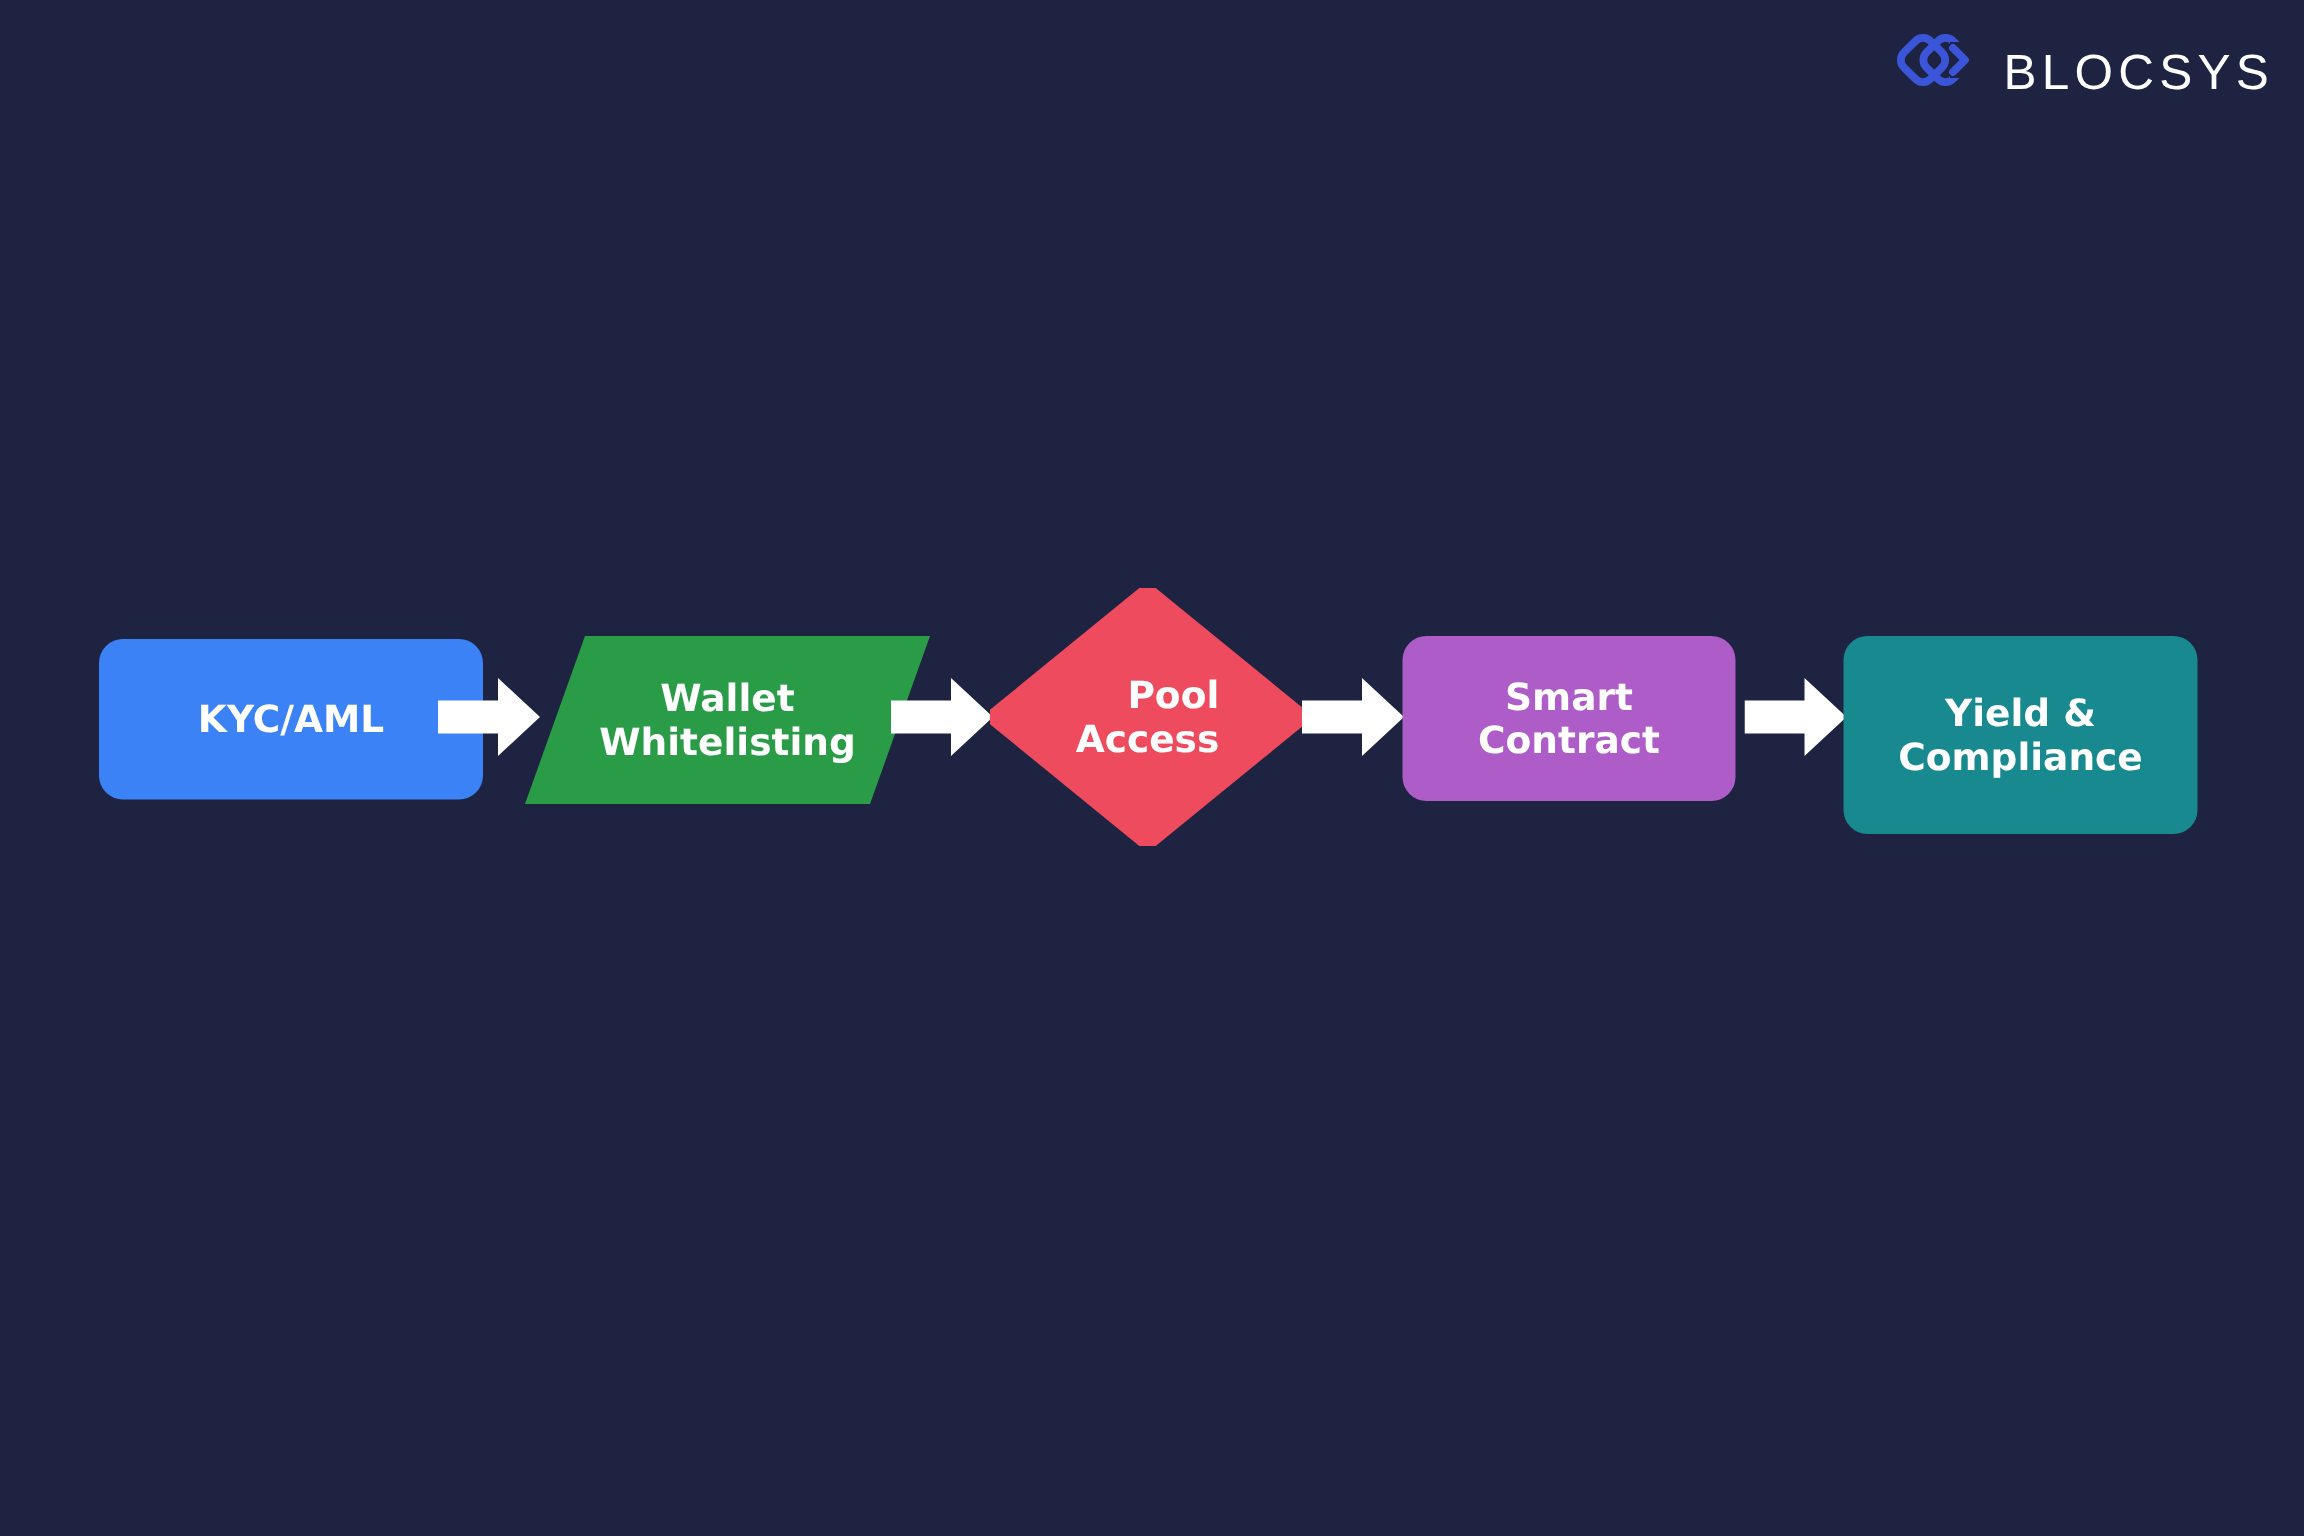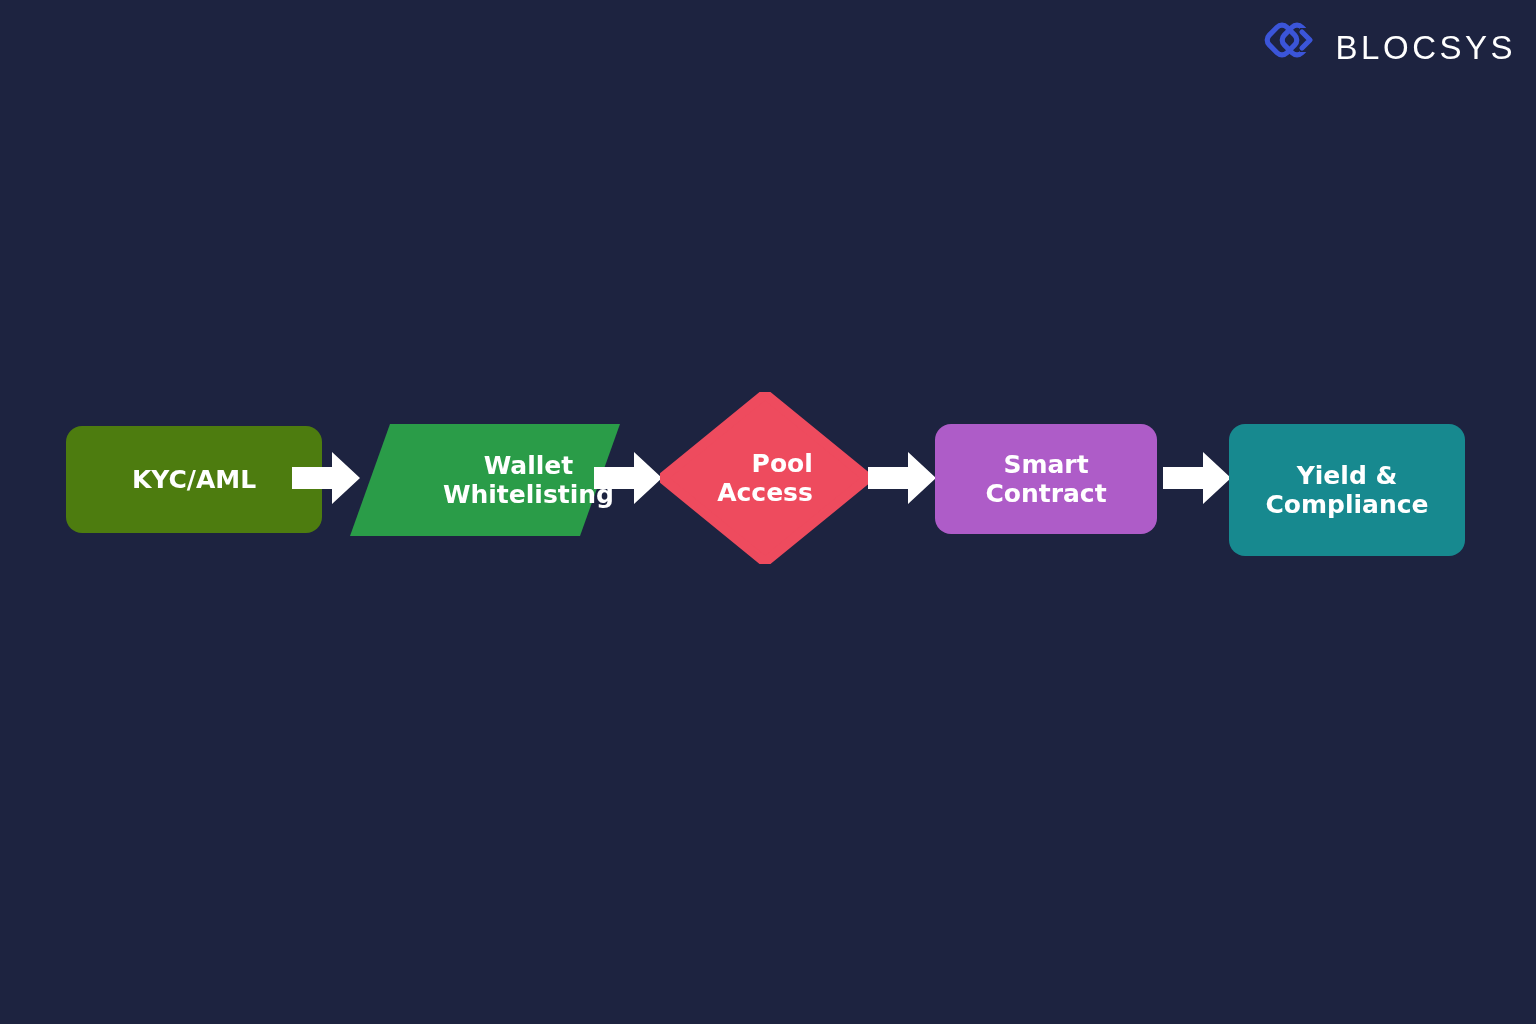--- a/index.html
+++ b/index.html
@@ -73,21 +73,20 @@
     padding: 0 6px;
   }
 
   .node-rect {
     border-radius: 16px;
   }
 
   
   .node-para {
     background: transparent;
-    justify-content: flex-end;
   }
   .para-shape, .diamond-shape {
     position: absolute;
     left: 0;
     top: 0;
     width: 100%;
     height: 100%;
     display: block;
   }
   .node-para .node-label,
@@ -118,21 +117,21 @@
         <rect x="22.5" y="13.5" width="25" height="25" rx="7" transform="rotate(-45 35 26)"></rect>
       </g>
       <rect x="38" y="14" width="16" height="24" fill="#1d2340"></rect>
       <path d="M40 18 L48 26 L40 34" fill="none" stroke="#3b55d9" stroke-width="5.2" stroke-linejoin="round" stroke-linecap="round"></path>
     </svg>
     <span id="brand-name">BLOCSYS</span>
   </div>
 
   <div id="flow">
 
-    <div class="node node-rect" style="left:66px; top:426px; width:256px; height:107px; background:#4d7c0f; font-size:25px;">
+    <div class="node node-rect" style="left:66px; top:426px; width:256px; height:107px; background:#3b82f6; font-size:25px;">
       <span class="node-label">KYC/AML</span>
     </div>
 
     <svg class="arrow" style="left:292px; top:452px; width:68px; height:52px;" viewBox="0 0 68 52">
       <path d="M0 15 L40 15 L40 0 L68 26 L40 52 L40 37 L0 37 Z" fill="#ffffff"></path>
     </svg>
 
     <div class="node node-para" style="left:350px; top:424px; width:270px; height:112px; font-size:25px;">
       <svg class="para-shape" viewBox="0 0 270 112" preserveAspectRatio="none">
         <path d="M40 0 L270 0 L230 112 L0 112 Z" fill="#2a9c48"></path>

